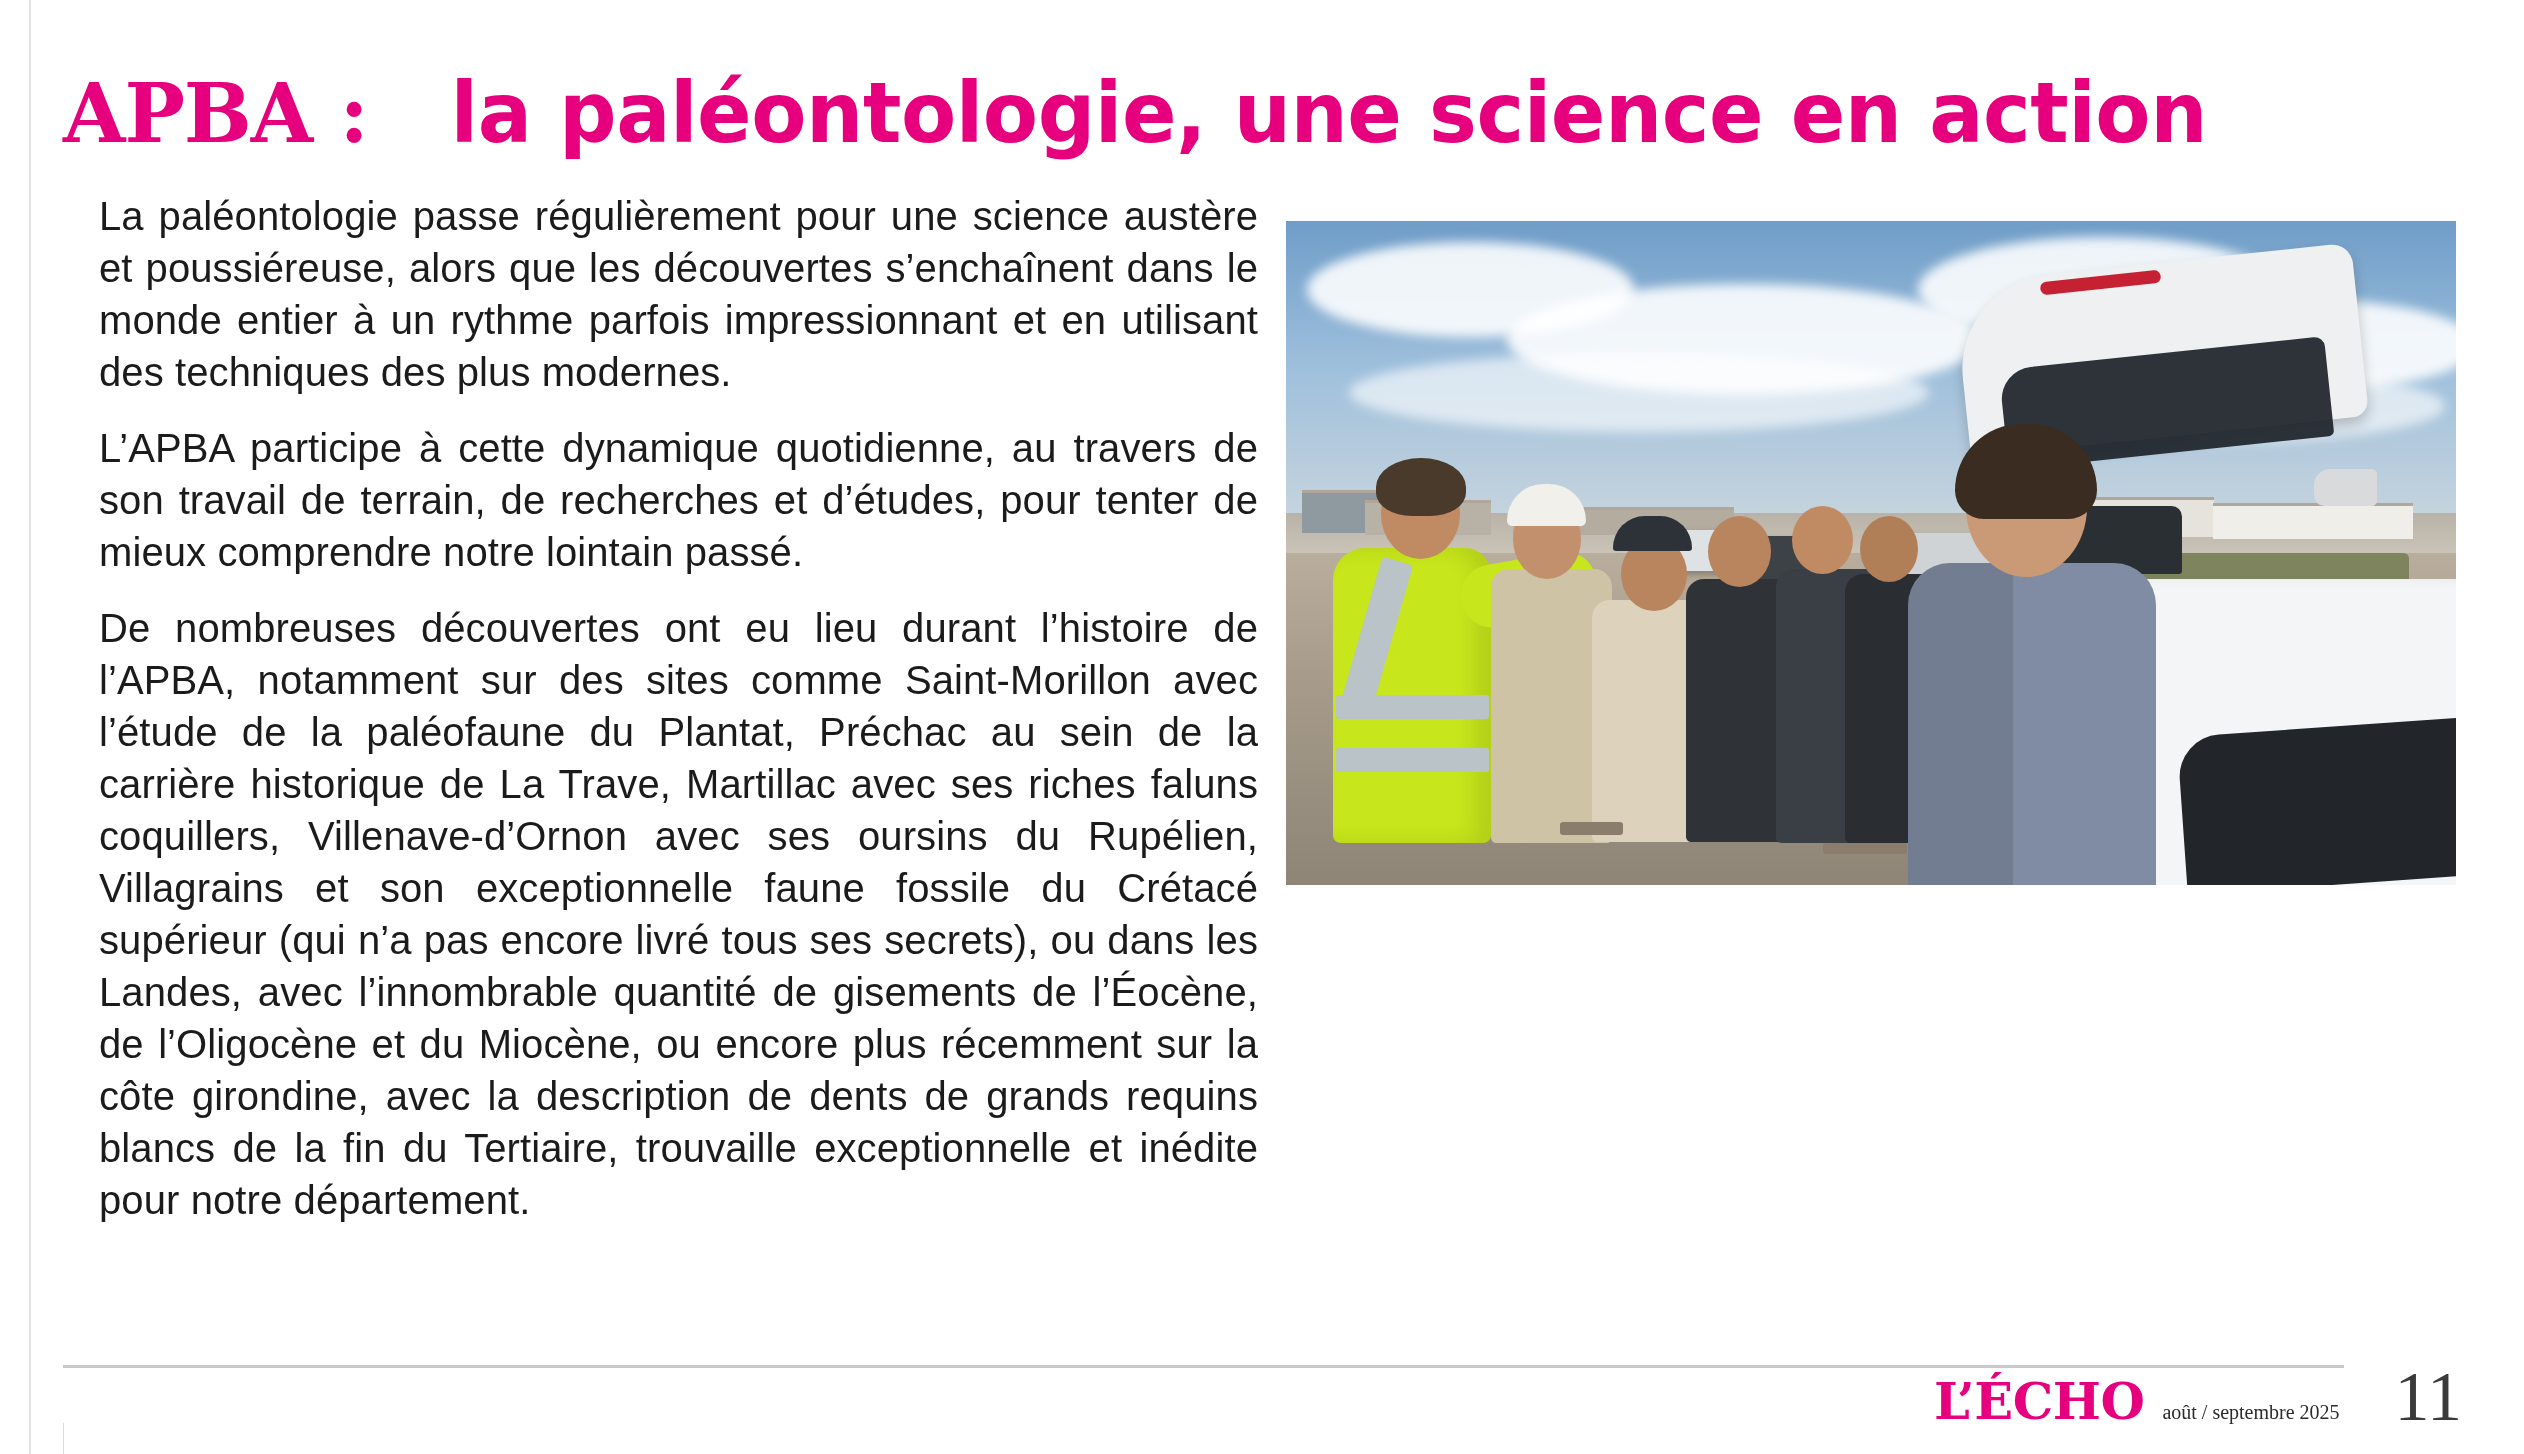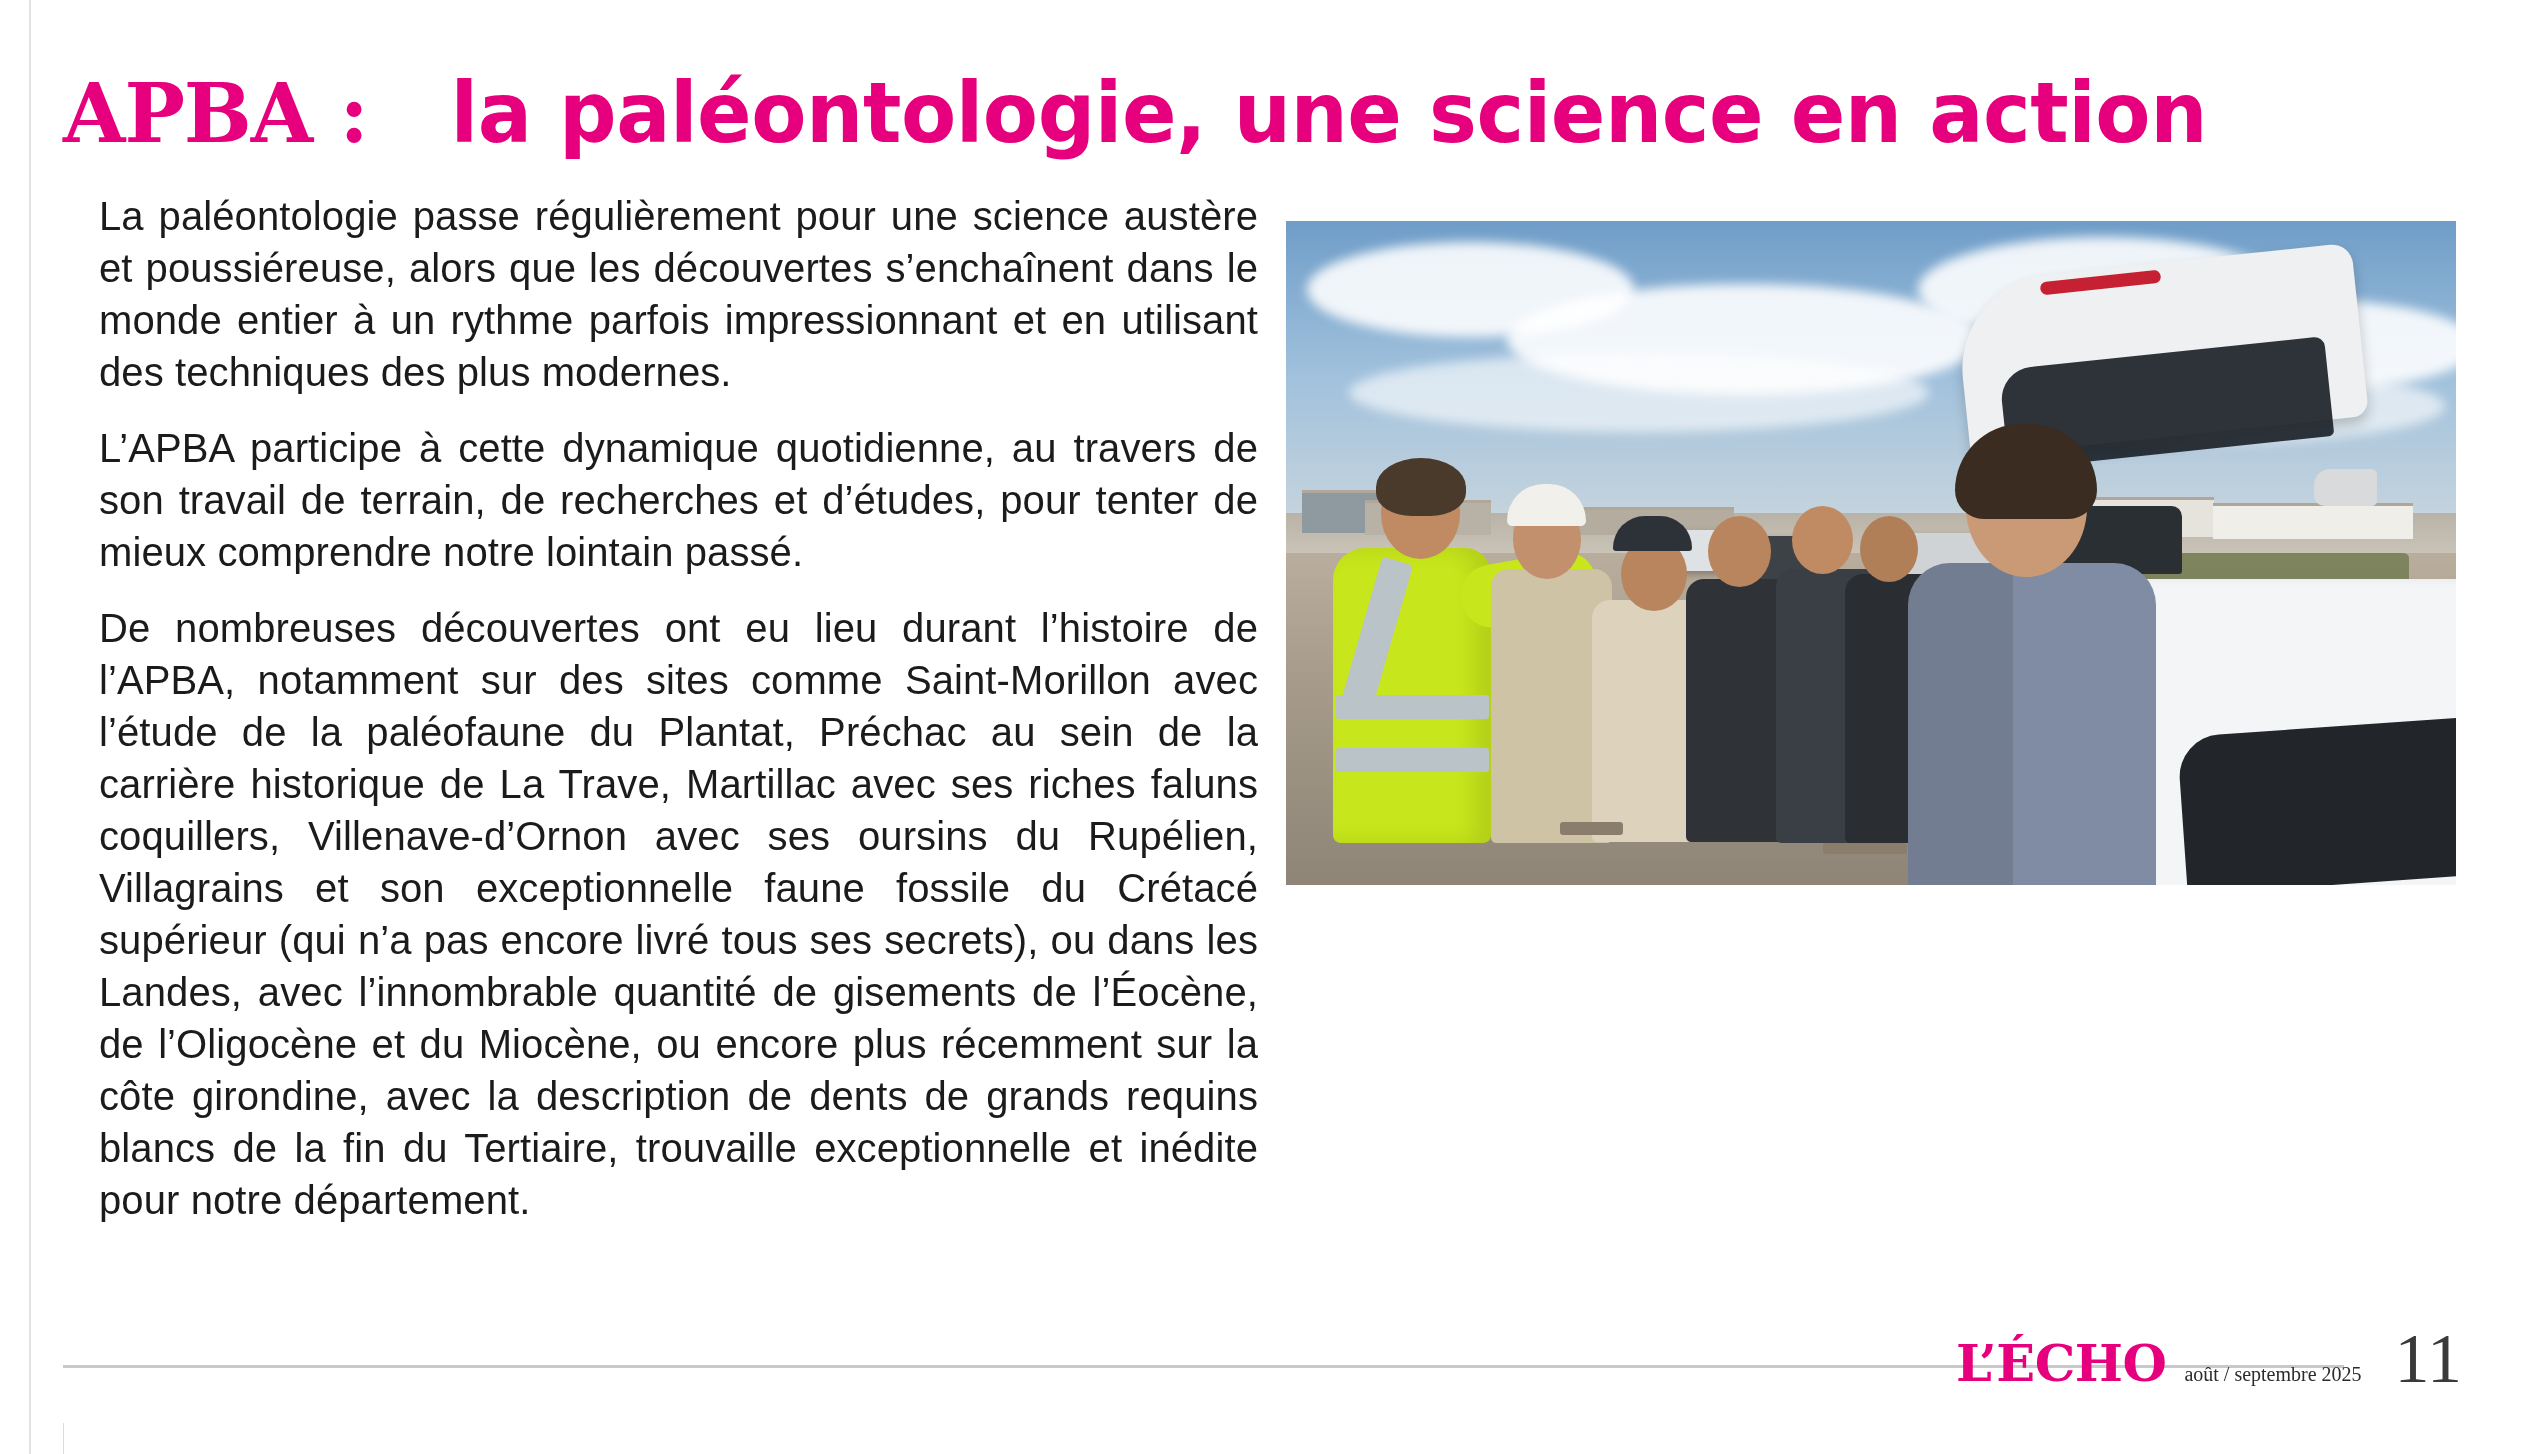--- a/index.html
+++ b/index.html
@@ -356,21 +356,21 @@
     position: absolute;
     left: 63px;
     top: 1365px;
     width: 2281px;
     height: 2.6px;
     background: #c9c9cd;
   }
   .footer {
     position: absolute;
     right: 63px;
-    top: 1329px;
+    top: 1367px;
     display: flex;
     align-items: flex-end;
     gap: 18px;
   }
   .echo {
     font-family: "DejaVu Serif", serif;
     font-weight: 700;
     font-size: 51px;
     color: #e6007e;
     letter-spacing: -0.5px;
@@ -382,21 +382,21 @@
     color: #2b2b2b;
     line-height: 1;
     padding-bottom: 5.3px;
   }
   .folio {
     font-family: "Liberation Serif", serif;
     font-weight: 400;
     font-size: 70px;
     color: #3a3a3a;
     line-height: .86;
-    margin-left: 15px;
+    margin-left: 37px;
     text-align: center;
   }
   .tiny-rule {
     position: absolute;
     left: 63px;
     top: 1423px;
     width: 0.5px;
     height: 32px;
     background: #dcdcdf;
   }

